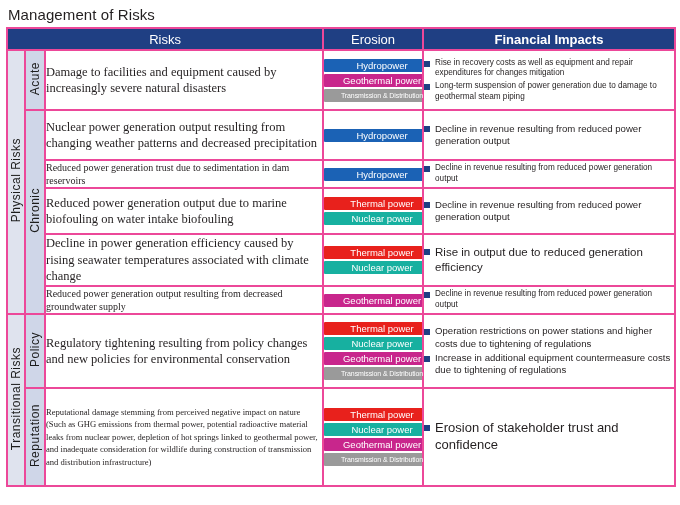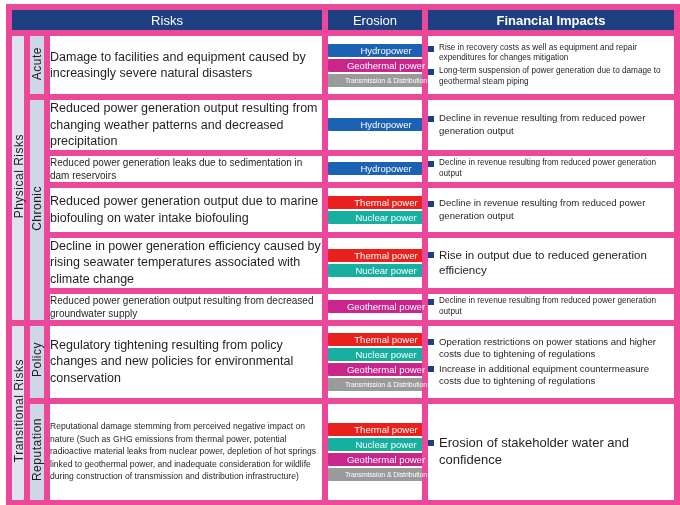--- a/index.html
+++ b/index.html
@@ -26,21 +26,21 @@
     color: #231f20;
     padding: 2px 0 4px 2px;
     letter-spacing: 0.1px;
   }
   table.risk-table {
     width: 668px;
     border-collapse: collapse;
     table-layout: fixed;
   }
   table.risk-table td, table.risk-table th {
-    border: 6px solid #ec4899;
+    border: 2px solid #ec4899;
     vertical-align: middle;
     padding: 0;
   }
   
   .hdr {
     background: #1f3f83;
     color: #ffffff;
     font-size: 13px;
     text-align: center;
     height: 20px;
@@ -84,20 +84,21 @@
   
   .risk-cell {
     background: #ffffff;
     border-left: 1px solid #b9c0d2;
     border-right: 1px solid #b9c0d2;
     border-top: 1px solid #b9c0d2;
     border-bottom: 1px solid #b9c0d2;
     padding: 5px 7px;
     color: #231f20;
     line-height: 1.32;
+    font-family: Liberation Serif, serif;
   }
   .risk-cell.f14 { font-size: 12.5px; }
   .risk-cell.f11 { font-size: 10px; line-height: 1.3; }
   .risk-cell.f9  { font-size: 8.6px; line-height: 1.45; margin-left: 40px; }
 
   
   .biz-cell {
     background: #ffffff;
     border: 1px solid #b9c0d2;
     padding: 3px 4px;
@@ -144,20 +145,21 @@
   .imp-cell.f13 .imp-line { font-size: 11.5px; }
   .imp-cell.f11 .imp-line { font-size: 9.6px; }
   .imp-cell.f9 .imp-line  { font-size: 8.2px; }
   .imp-cell.f14 .imp-line { font-size: 13px; }
 </style>
 </head>
 <body>
 
 <div class="page">
 
+  <div class="doc-title">Management of Risks</div>
 
   <table class="risk-table">
     <colgroup>
       <col style="width:18px">
       <col style="width:20px">
       <col style="width:278px">
       <col style="width:100px">
       <col style="width:252px">
     </colgroup>
     <tbody>
@@ -184,31 +186,31 @@
         <td class="imp-cell f9">
           <div class="imp-line">Rise in recovery costs as well as equipment and repair expenditures for changes mitigation</div>
           <div class="imp-line">Long-term suspension of power generation due to damage to geothermal steam piping</div>
         </td>
       </tr>
 
       <tr>
         <td class="vcat" rowspan="5">
           <span class="vtxt">Chronic</span>
         </td>
-        <td class="risk-cell f14" style="height:48px">Reduced power generation output resulting from changing weather patterns and decreased precipitation</td>
+        <td class="risk-cell f14" style="height:48px">Nuclear power generation output resulting from changing weather patterns and decreased precipitation</td>
         <td class="biz-cell">
           <span class="tag" style="background:#1b62b5">Hydropower</span>
         </td>
         <td class="imp-cell f11">
           <div class="imp-line">Decline in revenue resulting from reduced power generation output</div>
         </td>
       </tr>
 
       <tr>
-        <td class="risk-cell f11" style="height:26px">Reduced power generation leaks due to sedimentation in dam reservoirs</td>
+        <td class="risk-cell f11" style="height:26px">Reduced power generation trust due to sedimentation in dam reservoirs</td>
         <td class="biz-cell">
           <span class="tag" style="background:#1b62b5">Hydropower</span>
         </td>
         <td class="imp-cell f9">
           <div class="imp-line">Decline in revenue resulting from reduced power generation output</div>
         </td>
       </tr>
 
       <tr>
         <td class="risk-cell f14" style="height:44px">Reduced power generation output due to marine biofouling on water intake biofouling</td>
@@ -267,18 +269,18 @@
           <span class="vtxt">Reputation</span>
         </td>
         <td class="risk-cell f9" style="height:96px">Reputational damage stemming from perceived negative impact on nature (Such as GHG emissions from thermal power, potential radioactive material leaks from nuclear power, depletion of hot springs linked to geothermal power, and inadequate consideration for wildlife during construction of transmission and distribution infrastructure)</td>
         <td class="biz-cell">
           <span class="tag" style="background:#e8211c">Thermal power</span>
           <span class="tag" style="background:#17b0a0">Nuclear power</span>
           <span class="tag" style="background:#c8268c">Geothermal power</span>
           <span class="tag small" style="background:#9a9a9a">Transmission &amp; Distribution</span>
         </td>
         <td class="imp-cell f14">
-          <div class="imp-line">Erosion of stakeholder water and confidence</div>
+          <div class="imp-line">Erosion of stakeholder trust and confidence</div>
         </td>
       </tr>
     </tbody>
   </table>
 </div>
 
 </body></html>

